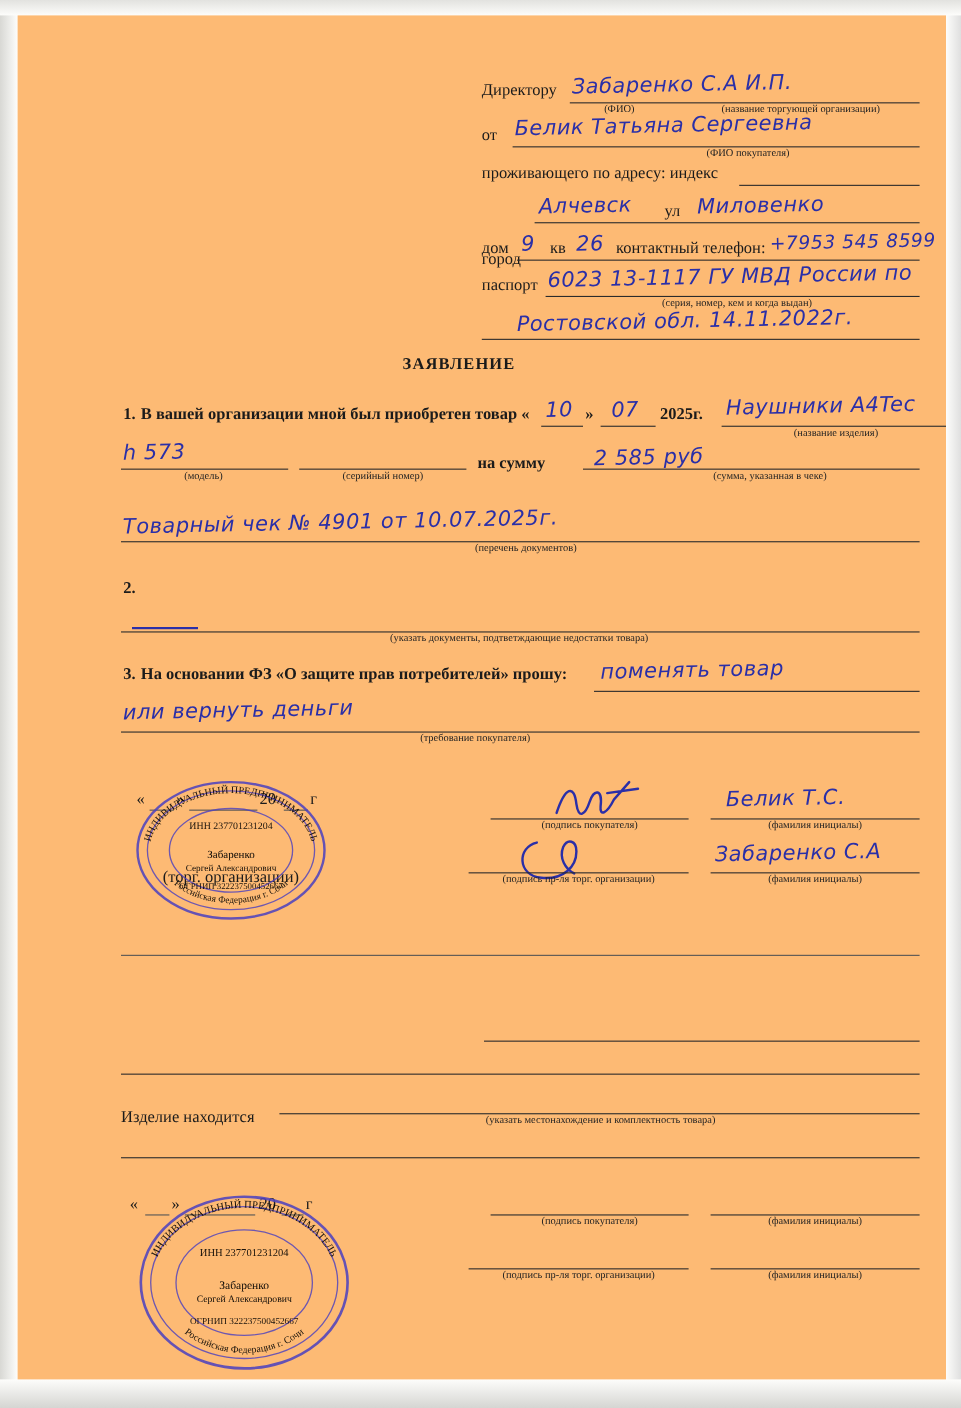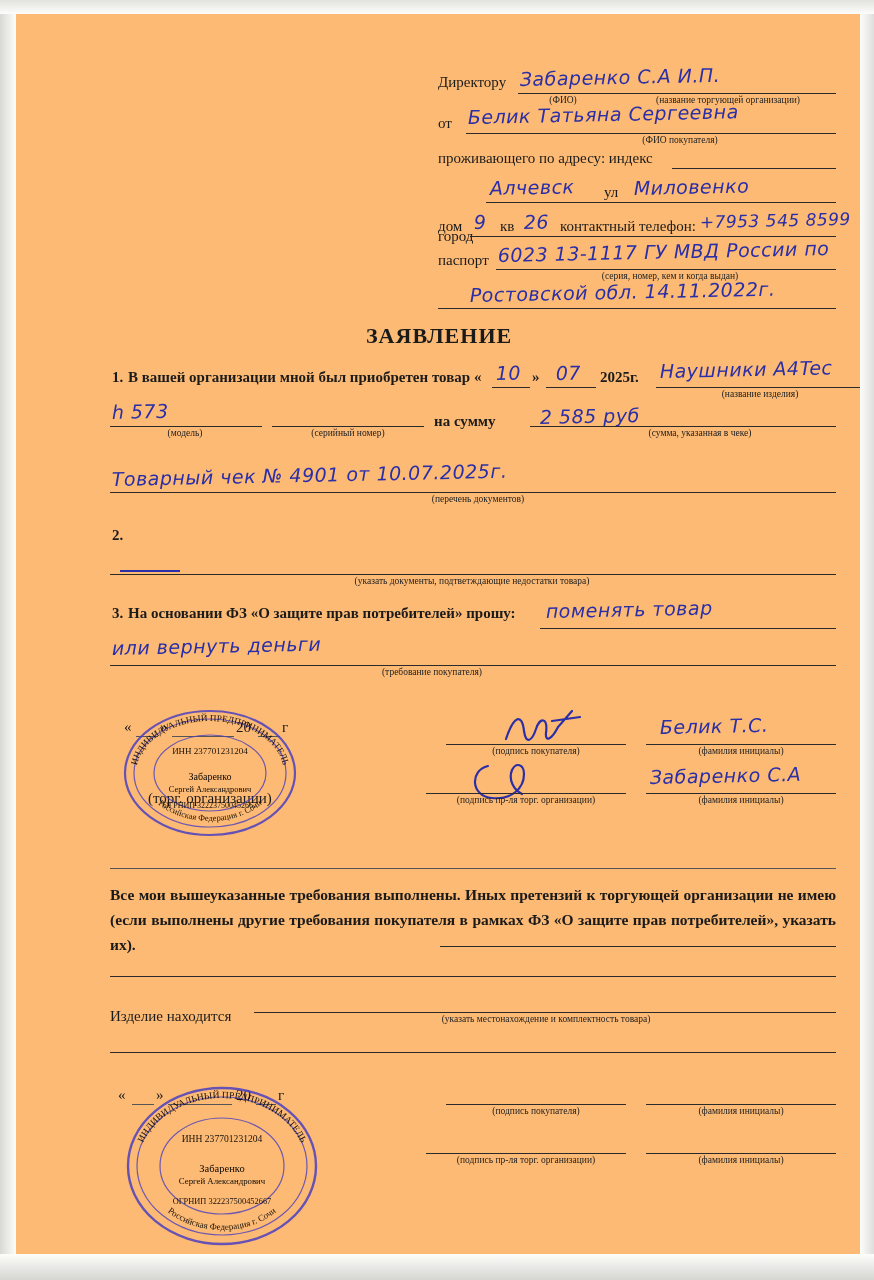--- a/index.html
+++ b/index.html
@@ -58,21 +58,21 @@
   .rule {
     position: absolute;
     border-bottom: 1px solid #2b2b2b;
     height: 0;
   }
   .rule.light { border-bottom: 1px solid #555; }
 
   .title {
     font-family: "Liberation Serif", serif;
     font-weight: bold;
-    font-size: 22px;
+    font-size: 15px;
     letter-spacing: 1px;
   }
 
   .para {
     position: absolute;
     font-family: "Liberation Serif", serif;
     font-size: 15.5px;
     line-height: 25px;
     text-align: justify;
     font-weight: bold;
@@ -214,21 +214,20 @@
       </text>
       <text x="90" y="46" font-size="9" text-anchor="middle" opacity="0.9">ИНН 237701231204</text>
       <text x="90" y="72" font-size="10" text-anchor="middle" opacity="0.95">Забаренко</text>
       <text x="90" y="84" font-size="8.4" text-anchor="middle" opacity="0.95">Сергей Александрович</text>
       <text x="90" y="100" font-size="8" text-anchor="middle" opacity="0.9">ОГРНИП 322237500452667</text>
     </svg>
   </div>
 
   <div class="rule light" style="left:110px; top:868px; width:726px;"></div>
 
-  <div class="para" style="left:110px; top:882px; width:726px;">Все мои вышеуказанные требования выполнены. Иных претензий к торгующей организации не имею (если выполнены другие требования покупателя в рамках ФЗ «О защите прав потребителей», указать их).</div>
   <div class="rule" style="left:440px; top:946px; width:396px;"></div>
   <div class="rule" style="left:110px; top:976px; width:726px;"></div>
 
   <div class="abs print" style="left:110px; top:996px;margin-top:12px;">Изделие находится</div>
   <div class="rule" style="left:254px; top:1012px; width:582px;"></div>
   <div class="abs tiny" style="left:396px; top:1014px; width:300px;">(указать местонахождение и комплектность товара)</div>
   <div class="rule" style="left:110px; top:1052px; width:726px;"></div>
 
   <div class="abs print" style="left:118px; top:1087px;">«</div>
   <div class="abs print" style="left:156px; top:1087px;">»</div>

